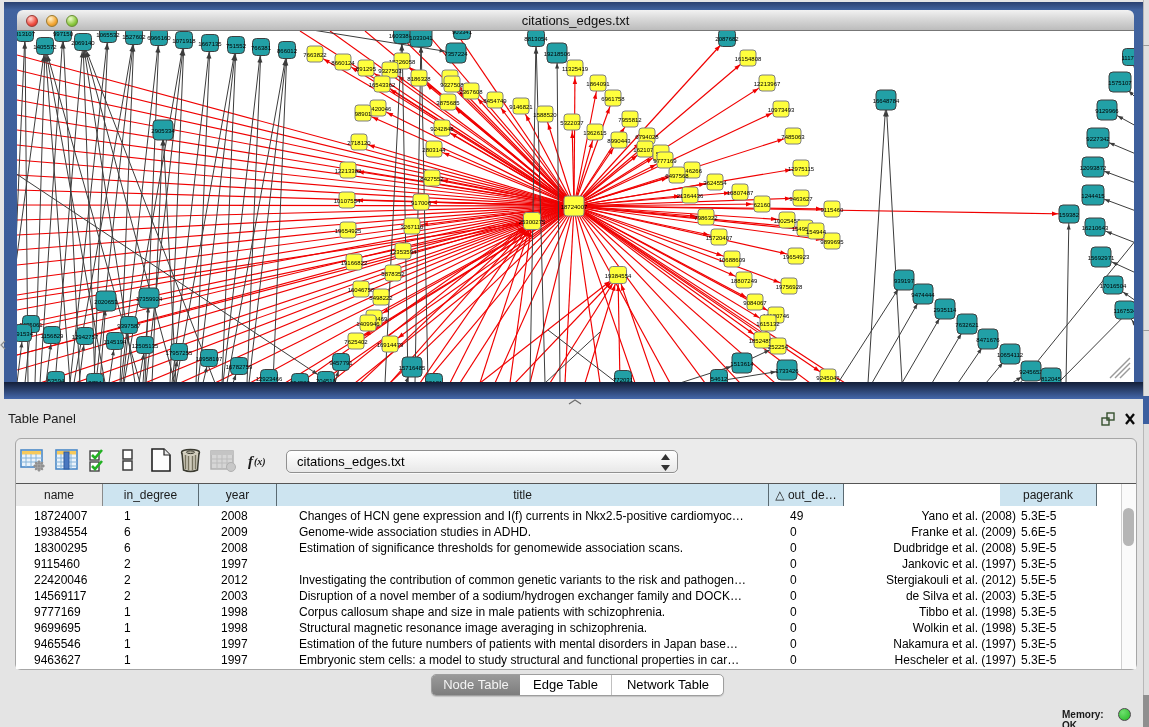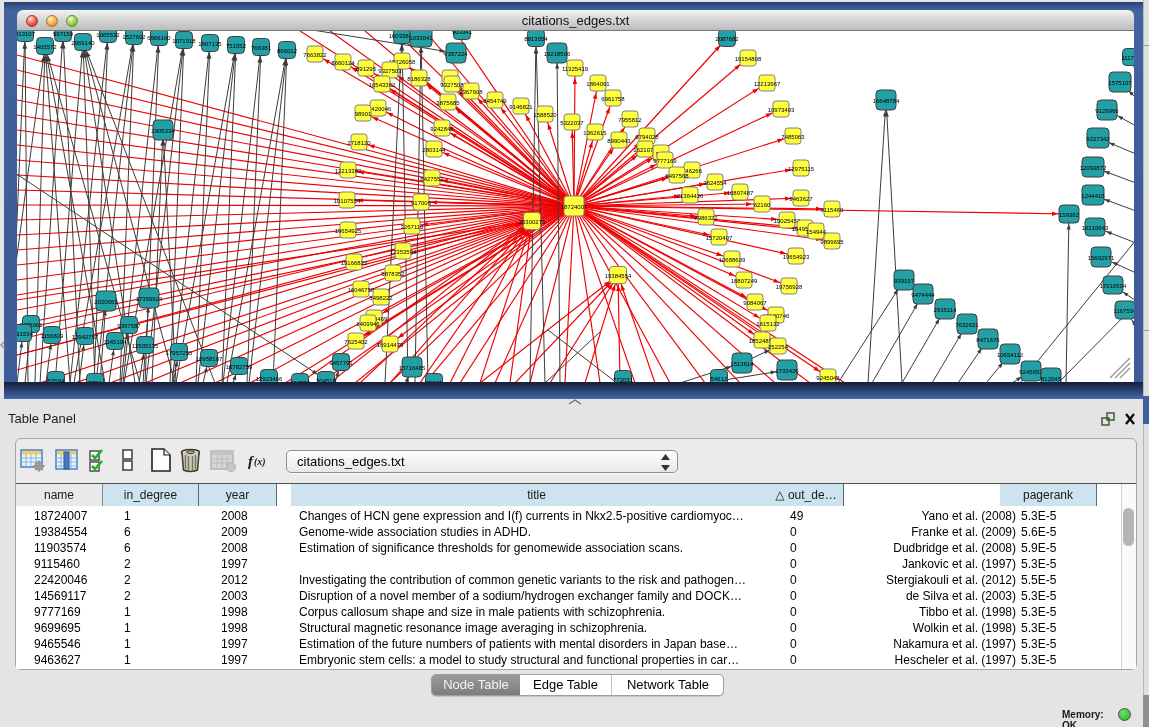--- a/index.html
+++ b/index.html
@@ -828,21 +828,21 @@
   <svg style="position:absolute;right:6px;top:3px" width="11" height="17">
     <path d="M5.5 0 L10 6 L1 6 Z" fill="#333"></path>
     <path d="M5.5 17 L10 11 L1 11 Z" fill="#333"></path>
   </svg>
 </div>
 
 <div id="tablearea" class="abs"></div>
 <div class="hcell" style="left:16px;width:87px;background:#e9e9e9;border-right:1px solid #8a8a8a">name</div>
 <div class="hcell" style="left:103px;width:96px">in_degree</div>
 <div class="hcell" style="left:199px;width:78px">year</div>
-<div class="hcell" style="left:291px;width:492px">title</div>
+<div class="hcell" style="left:277px;width:492px">title</div>
 <div class="hcell" style="left:769px;width:75px">△ out_de…</div>
 <div class="hcell" style="left:1000px;width:97px">pagerank</div>
 <div class="hcell" style="left:1097px;width:24px;border-right:none;background:#fff"></div>
 <div class="row" style="top:508px">
 <span style="left:18px">18724007</span>
       <span style="left:108px">1</span>
 <span style="left:205px">2008</span>
       <span style="left:283px">Changes of HCN gene expression and I(f) currents in Nkx2.5-positive cardiomyoc…</span>
 <span style="left:774px">49</span>
       <span class="ctr" style="left:844px;width:156px">Yano et al. (2008)</span>
@@ -851,21 +851,21 @@
 <div class="row" style="top:524px">
 <span style="left:18px">19384554</span>
       <span style="left:108px">6</span>
 <span style="left:205px">2009</span>
       <span style="left:283px">Genome-wide association studies in ADHD.</span>
 <span style="left:774px">0</span>
       <span class="ctr" style="left:844px;width:156px">Franke et al. (2009)</span>
 <span style="left:1005px">5.6E-5</span>
     </div>
 <div class="row" style="top:540px">
-<span style="left:18px">11903574</span>
+<span style="left:18px">18300295</span>
       <span style="left:108px">6</span>
 <span style="left:205px">2008</span>
       <span style="left:283px">Estimation of significance thresholds for genomewide association scans.</span>
 <span style="left:774px">0</span>
       <span class="ctr" style="left:844px;width:156px">Dudbridge et al. (2008)</span>
 <span style="left:1005px">5.9E-5</span>
     </div>
 <div class="row" style="top:556px">
 <span style="left:18px">9115460</span>
       <span style="left:108px">2</span>

